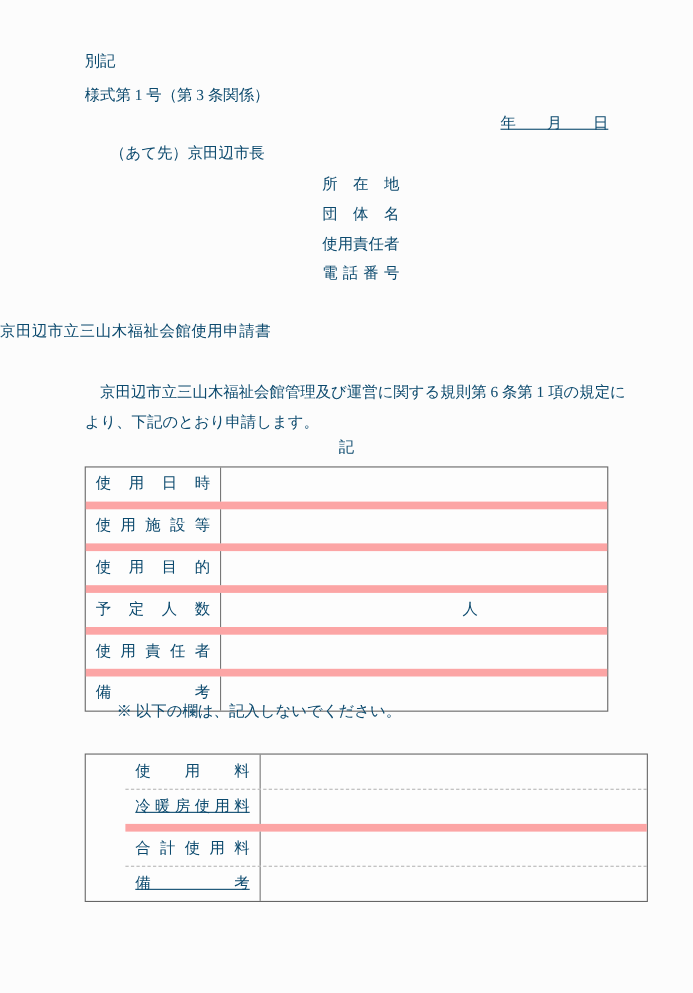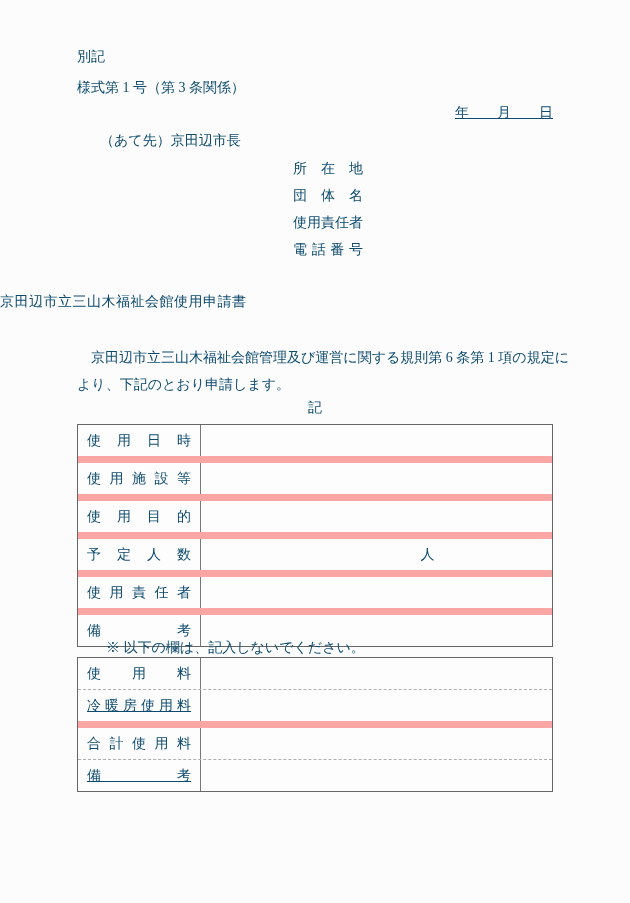--- a/index.html
+++ b/index.html
@@ -39,21 +39,21 @@
 
   
   .tbl {
     position: absolute;
     left: 77px;
     width: 474px;
     border: 1px solid #666;
     background: #fdfdfd;
   }
   .application-table { top: 424px; font-family: Liberation Serif, serif; }
-  .office-table      { top: 657px; }
+  .office-table      { top: 685px; padding-left: 36px; }
   .trow { display: flex; height: 31px; }
   .trow + .trow { border-top: 7px solid #fca5a5; }
   .trow.dashed-top { border-top: 1px dashed #b0b0b0; text-decoration: underline; }
   .tlabel {
     width: 123px;
     border-right: 1px solid #777;
     padding: 0 9px;
     box-sizing: border-box;
     line-height: 31px;
     text-align: justify; text-align-last: justify;

